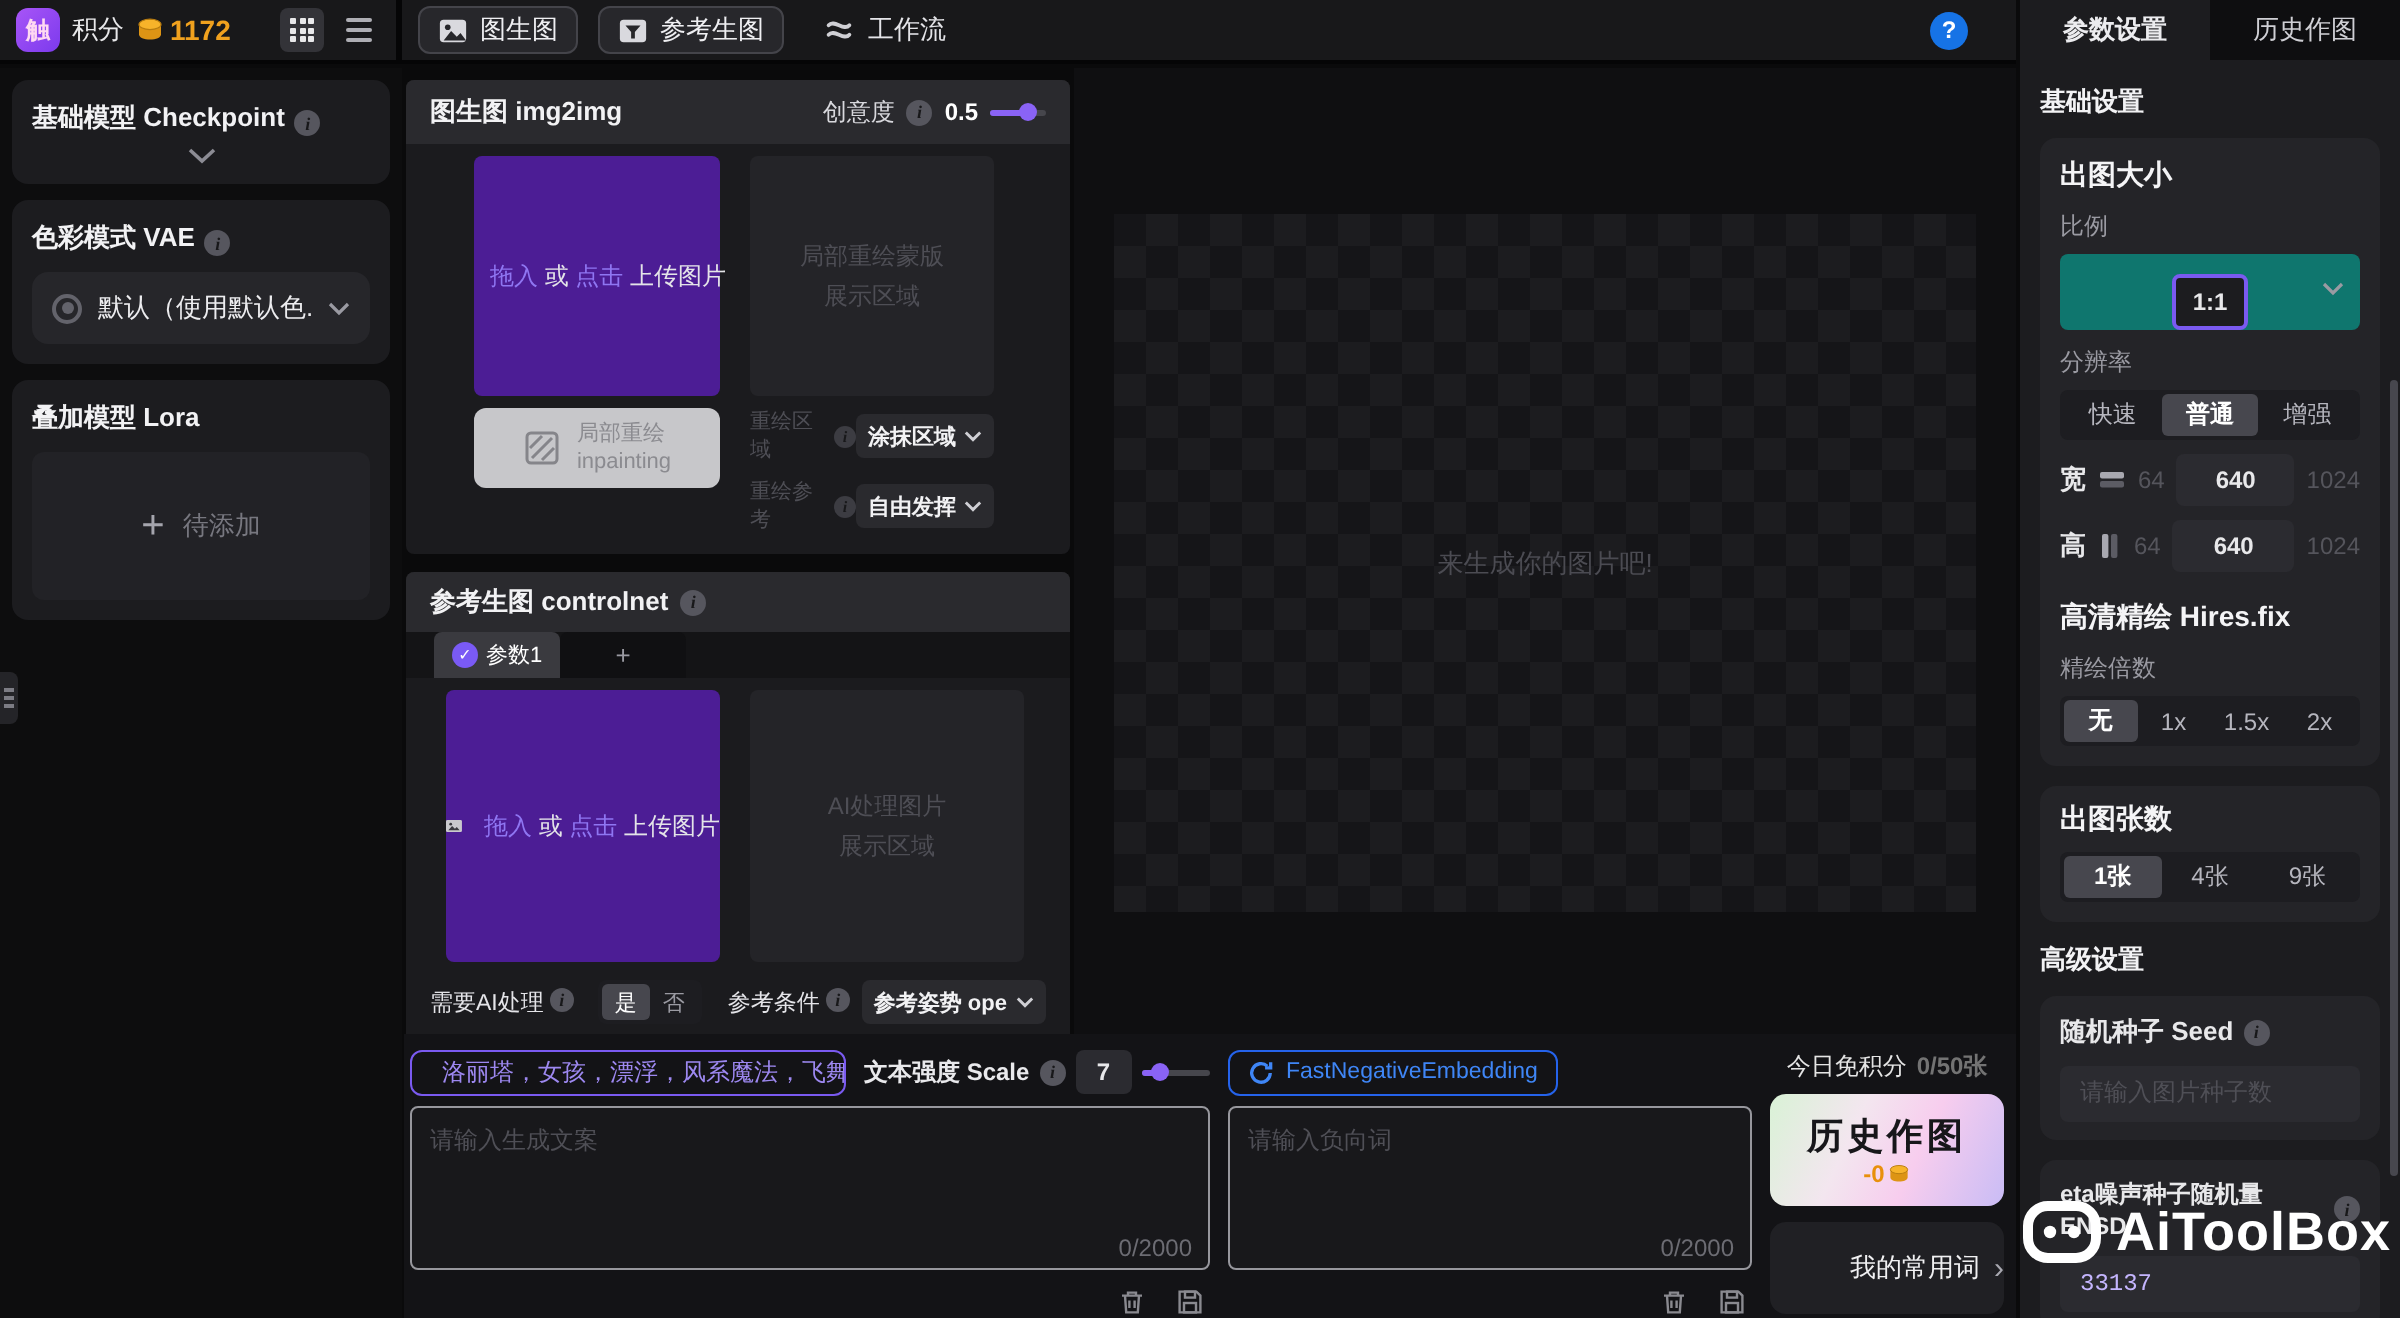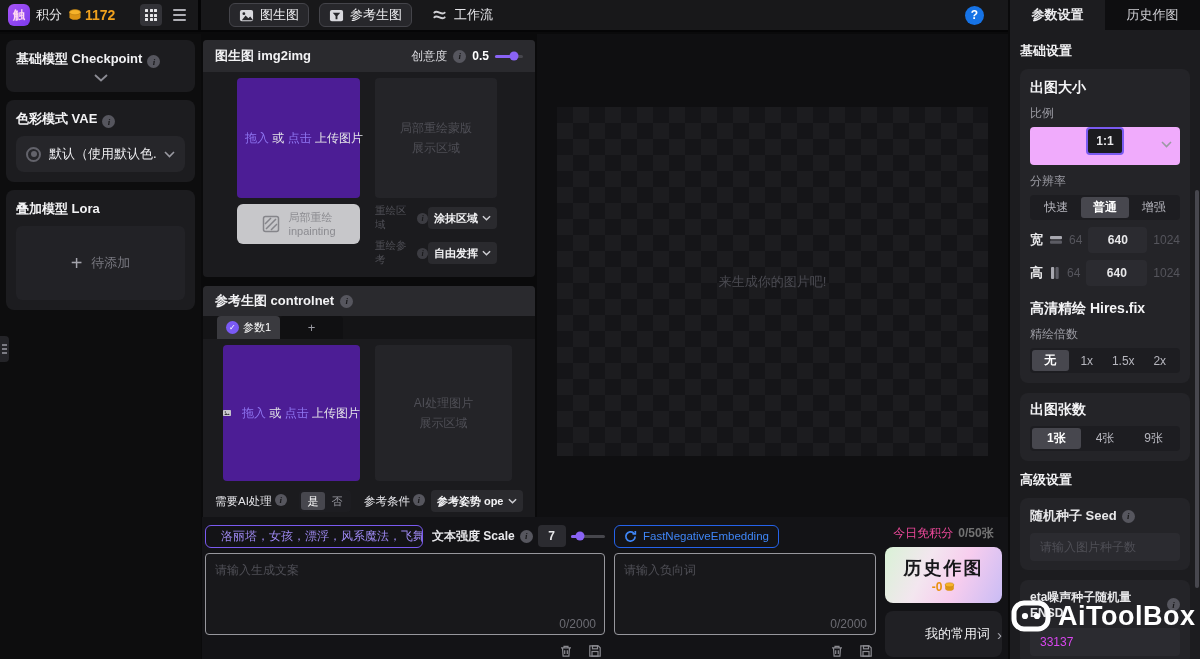--- a/index.html
+++ b/index.html
@@ -12,21 +12,21 @@
   .tb-left{width:201px;height:100%;display:flex;align-items:center;padding:0 8px;gap:6px;border-right:3px solid #050506}
   .logo{width:22px;height:22px;border-radius:6px;background:linear-gradient(135deg,#a855f7,#7c3aed);display:flex;align-items:center;justify-content:center;color:#ffd9f2;font-size:12px;font-weight:bold;flex:none}
   .pts-label{font-size:13px;color:#e8e8ea}
   .pts-val{color:#f0a11e;font-weight:bold;font-size:14px;display:flex;align-items:center;gap:3px}
   .tb-iconbtn{width:22px;height:22px;border-radius:4px;display:flex;align-items:center;justify-content:center}
   .tb-grid{background:#333338;margin-left:auto}
   .grid9{display:grid;grid-template-columns:repeat(3,3px);grid-template-rows:repeat(3,3px);gap:1.5px}
   .grid9 i{background:#e8e8ea;border-radius:.5px}
   .burger{display:flex;flex-direction:column;gap:3px}
   .burger i{width:13px;height:2px;background:#aeaeb4;border-radius:1px}
-  .tb-tabs{flex:1;display:flex;align-items:center;gap:10px;padding-left:28px}
+  .tb-tabs{flex:1;display:flex;align-items:center;gap:10px;padding-left:8px}
   .tb-tab{display:flex;align-items:center;gap:6px;height:24px;padding:0 9px;border:1px solid #44444a;background:#27272b;border-radius:6px;font-size:13px;color:#efeff2}
   .tb-tab.plain{border:none;background:none;color:#e4e4e8}
   .tb-help{margin-left:auto;margin-right:24px;width:19px;height:19px;border-radius:50%;background:#1673e6;color:#fff;display:flex;align-items:center;justify-content:center;font-weight:bold;font-size:12px}
 
   
   .sidebar{position:absolute;left:0;top:34px;width:201px;height:625px;background:#0d0d0e;padding:6px}
   .card{background:#1c1c1f;border-radius:8px;padding:10px;margin-bottom:8px}
   .card-title{display:flex;align-items:flex-end;gap:5px;font-size:13px;font-weight:bold;color:#f2f2f4}
   .info{width:13px;height:13px;border-radius:50%;background:#56565e;color:#18181a;font-size:9px;display:inline-flex;align-items:center;justify-content:center;font-style:italic;font-weight:bold;font-family:"Liberation Serif",serif;flex:none}
   .model-row{margin-top:8px;background:#26262a;border-radius:6px;padding:5px 6px;display:flex;gap:8px;align-items:center}
@@ -104,51 +104,51 @@
   .pill{display:flex;align-items:center;gap:6px;height:23px;padding:0 9px;border-radius:6px;border:1px solid #7a5af0;color:#9d88f0;font-size:12px;max-width:218px;white-space:nowrap;overflow:hidden;flex:none}
   .pill.blue{border-color:#2563eb;color:#3f86f6;font-size:11.5px;max-width:none}
   .scale-label{font-size:12px;font-weight:bold;color:#e9e9ec;white-space:nowrap;margin-left:4px}
   .sc-box{min-width:28px;height:22px;background:#2b2b30;border-radius:4px;display:flex;align-items:center;justify-content:center;font-size:12px;font-weight:bold}
   .ta-wrap{position:relative;margin-top:4px}
   textarea{width:100%;height:82px;background:#18181b;border:1px solid #97979d;border-radius:4px;color:#ddd;font-size:12px;padding:8px 9px;resize:none;font-family:inherit}
   textarea::placeholder{color:#4f4f56}
   .counter{position:absolute;right:9px;bottom:7px;color:#6c6c73;font-size:12px}
   .ta-icons{display:flex;justify-content:flex-end;gap:15px;margin-top:6px;padding-right:3px}
   .free-line{display:flex;justify-content:center;align-items:center;gap:5px;font-size:12px;margin-top:2px}
-  .free-label{color:#ec4899}
+  .free-label{color:#e5e5e5}
   .free-val{color:#737373;font-weight:bold}
   .start-btn{margin-top:5px;height:56px;border-radius:8px;background:linear-gradient(115deg,#d9f2d6 0%,#f3e6ef 35%,#f7cdee 62%,#c9bcf5 100%);display:flex;flex-direction:column;align-items:center;justify-content:center;cursor:pointer}
   .start-label{font-size:18px;font-weight:bold;letter-spacing:2px;color:#17171a}
   .cost{display:flex;align-items:center;gap:2px;font-size:12px;color:#e8900c;font-weight:bold}
   .mywords{margin-top:8px;height:46px;background:#202024;border-radius:8px;display:flex;align-items:center;justify-content:flex-end;gap:7px;font-size:13px;color:#f0f0f2}
   .mw-arrow{color:#a8a8b0;font-size:15px}
 
   
   .rpanel{position:absolute;left:1010px;top:0;width:190px;height:659px;background:#1c1c1f}
   .rtabs{display:flex;height:30px}
   .rtab{flex:1;display:flex;align-items:center;justify-content:center;font-size:13px;font-weight:bold;color:#ececef}
   .rtab.off{background:#0e0e10;color:#cfcfd4;font-weight:normal}
   .rcontent{padding:8px 10px 0}
   .rsection{font-size:13px;font-weight:bold;margin:4px 0 9px;color:#f2f2f4}
   .rcard{background:#242428;border-radius:8px;padding:10px;margin-bottom:10px}
   .rcard-title{font-size:14px;font-weight:bold;color:#f4f4f6}
   .rcard-title2{font-size:13px;font-weight:bold;display:flex;align-items:center;gap:5px}
   .rlabel{font-size:12px;color:#9a9aa2;margin-top:8px}
-  .ratio-row{margin-top:5px;height:38px;background:#f0abfc;border-radius:4px;display:flex;align-items:flex-start;position:relative}
+  .ratio-row{margin-top:5px;height:38px;background:#0f766e;border-radius:4px;display:flex;align-items:flex-end;position:relative}
   .ratio-box{margin:0 auto;width:38px;height:28px;border:2px solid #7a5af0;border-radius:4px;background:#1c1c1f;display:flex;align-items:center;justify-content:center;font-size:12px;font-weight:bold}
   .ratio-chev{position:absolute;right:8px;top:14px}
   .seg{display:flex;background:#1d1d21;border-radius:4px;padding:2px;margin-top:5px}
   .seg span{flex:1;height:21px;display:flex;align-items:center;justify-content:center;font-size:12px;color:#b6b6be;border-radius:3px}
   .seg .on{background:#47474e;color:#fff;font-weight:bold}
   .dim-row{display:flex;align-items:center;margin-top:7px;gap:6px}
   .dim-label{font-size:13px;font-weight:bold}
   .dim-min,.dim-max{font-size:12px;color:#55555c}
   .dim-input{flex:1;height:26px;background:#2b2b30;border-radius:4px;display:flex;align-items:center;justify-content:center;font-size:12px;font-weight:bold}
   .mt14{margin-top:14px}
-  .rinput{margin-top:8px;height:28px;background:#2b2b30;border:none;border-radius:4px;color:#d946ef;font-size:12px;padding:0 10px;width:100%;font-family:Liberation Sans, sans-serif;display:block}
+  .rinput{margin-top:8px;height:28px;background:#2b2b30;border:none;border-radius:4px;color:#c4b5fd;font-size:12px;padding:0 10px;width:100%;font-family:Liberation Mono, monospace;display:block}
   .rinput::placeholder{color:#4f4f56}
   .watermark{position:absolute;left:1px;top:600px;display:flex;align-items:center;gap:7px;z-index:6}
   .wm-text{font-size:27px;font-weight:bold;color:#fff;letter-spacing:.5px}
   .rscroll{position:absolute;right:1px;top:190px;width:4px;height:398px;background:#47474e;border-radius:2px;z-index:7}
 </style>
 </head>
 <body>
 
 <div class="app">
 

